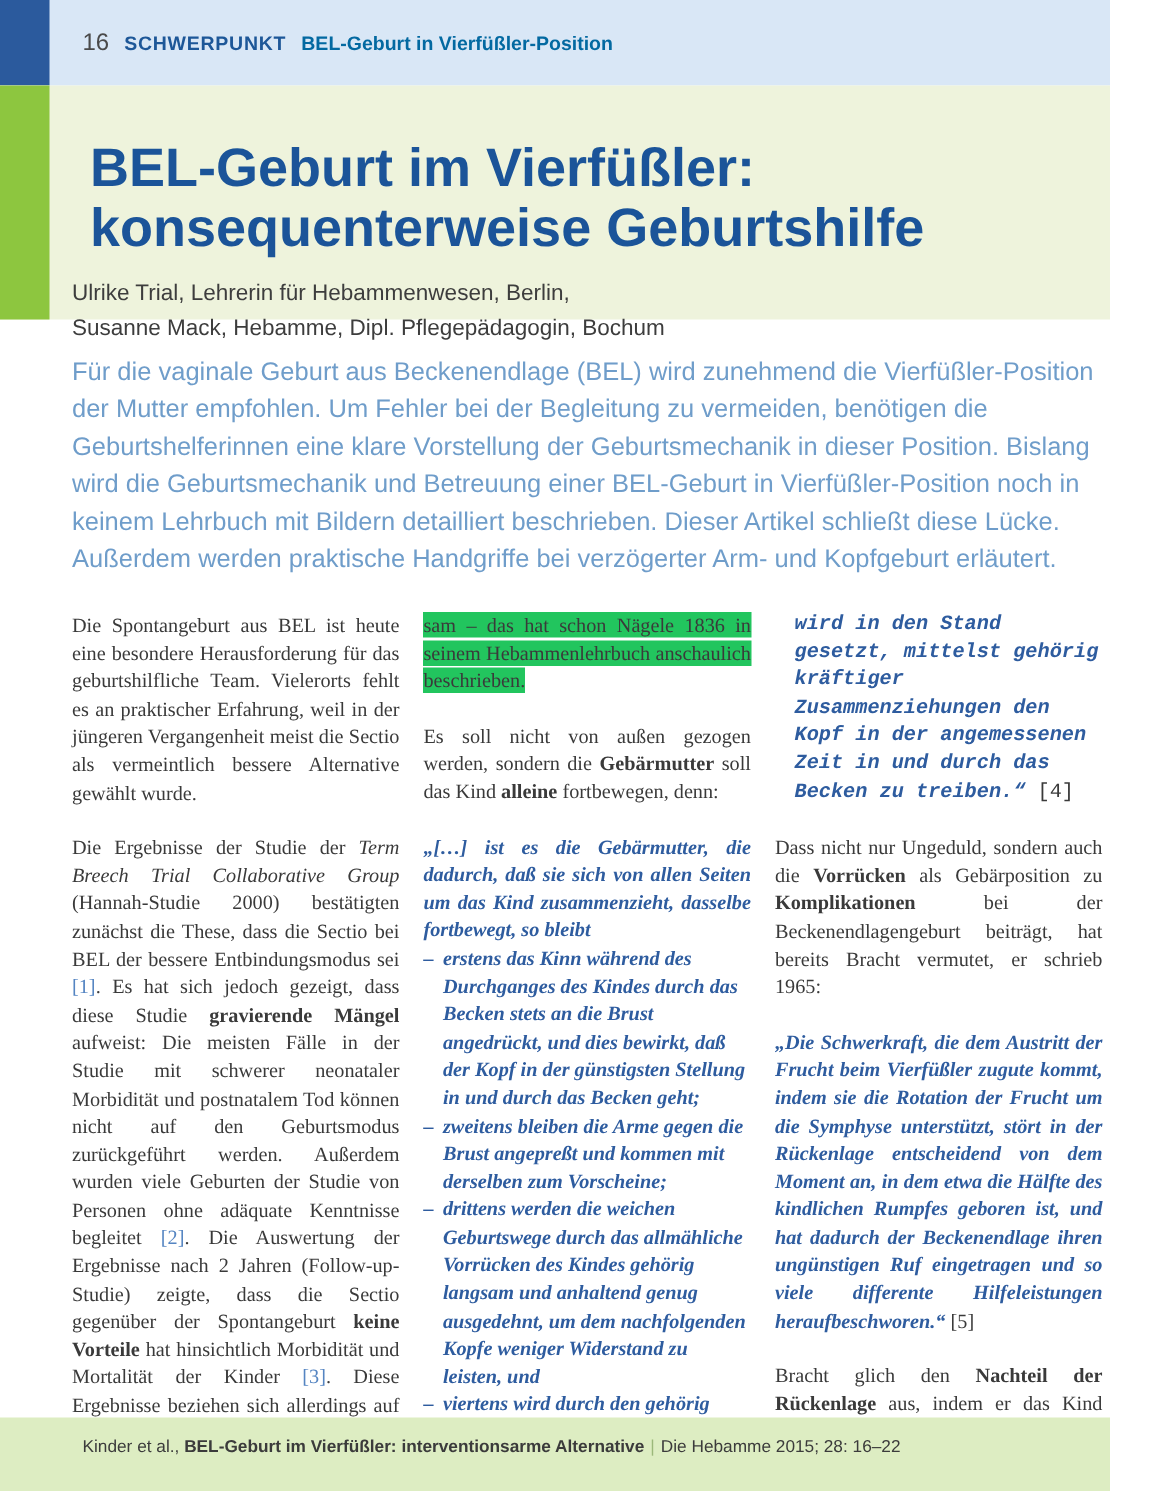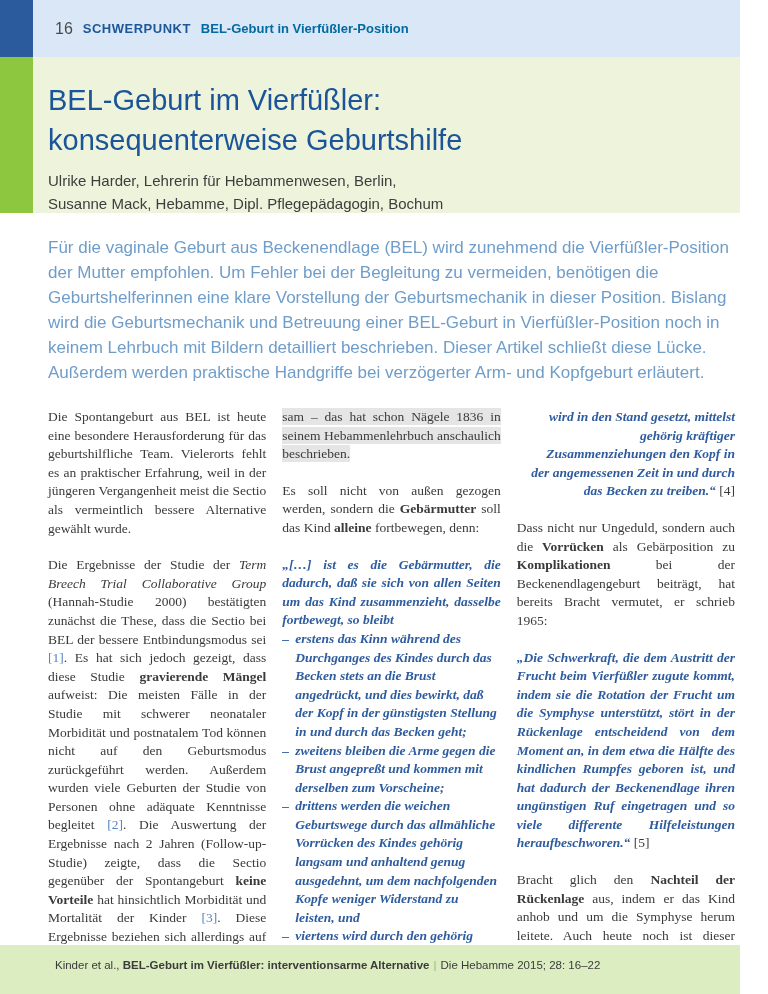--- a/index.html
+++ b/index.html
@@ -11,42 +11,42 @@
   .top-square{position:absolute;left:0;top:0;width:33px;height:57px;background:#2b5a9d;}
   .top-text{position:absolute;left:55px;top:0;height:57px;display:flex;align-items:center;gap:10px;}
   .pagenum{font-size:16px;color:#4a4a4a;font-weight:400;}
   .sectionlabel{font-size:13px;font-weight:700;letter-spacing:.5px;color:#1d5798;}
   .sectiontopic{font-size:13px;font-weight:700;color:#0369a1;}
 
   
   .title-band{position:absolute;left:0;top:57px;width:768px;height:156px;background:#eef3dc;}
   .title-bar{position:absolute;left:0;top:57px;width:33px;height:156px;background:#8dc63f;}
   .title-wrap{position:absolute;left:48px;top:80px;width:680px;}
-  .article-title{font-size:29px;line-height:40px;font-weight:400;color:#1b5499;margin:0;}
+  .article-title{font-size:36px;line-height:40px;font-weight:700;color:#1b5499;margin:12px;}
   .authors{margin-top:9px;font-size:15px;line-height:23px;color:#3d3d3d;}
 
   
   .abstract{position:absolute;left:48px;top:235px;width:688px;
             font-size:17px;line-height:25px;color:#6f9dca;font-weight:400;text-align:left;}
 
   
   .cols{position:absolute;left:48px;top:408px;width:687px;display:flex;gap:16px;}
   .col{flex:1;min-width:0;font-family:"Liberation Serif",serif;font-size:13.5px;
        line-height:18.6px;color:#3a3a3a;hyphens:auto;}
   .blk{margin:0 0 18px 0;}
   .p{text-align:justify;}
   .quote{text-align:justify;font-style:italic;font-weight:600;color:#2e5c9f;}
   .quote.tight{margin-bottom:0;}
   .li{font-style:italic;font-weight:600;color:#2e5c9f;padding-left:13px;position:relative;
       margin-bottom:0;text-align:left;}
   .li .dash{position:absolute;left:0;top:0;}
-  .licont{font-style:italic;font-weight:600;color:#2e5c9f;padding-left:13px;text-align:right;}
+  .licont{font-style:italic;font-weight:600;color:#2e5c9f;padding-left:13px;text-align:left;font-family:Liberation Mono, monospace;}
   .plain{font-style:normal;font-weight:400;color:#3a3a3a;}
   .ref{color:#5585c2;cursor:pointer;}
-  .hl{background:#e5e5e5;-webkit-box-decoration-break:clone;box-decoration-break:clone;padding:1px 0;}
+  .hl{background:#22c55e;-webkit-box-decoration-break:clone;box-decoration-break:clone;padding:1px 0;}
   .col b{font-weight:700;}
 
   
   .watermark{position:absolute;left:739px;top:266px;height:420px;width:20px;
              writing-mode:vertical-rl;transform:rotate(180deg);
              font-size:10px;color:#4d4d4d;letter-spacing:.2px;white-space:nowrap;}
 
   
   .footer-band{position:absolute;left:0;top:945px;width:768px;height:49px;background:#ddedc2;}
   .footer-text{position:absolute;left:55px;top:959px;font-size:11.5px;color:#3b3b3b;}
@@ -67,21 +67,21 @@
   </div>
 
   <div class="title-band"></div>
   <div class="title-bar"></div>
   <div class="title-wrap">
     <h1 class="article-title">
       <span>BEL-Geburt im Vierfüßler:</span><br>
       <span>konsequenterweise Geburtshilfe</span>
     </h1>
     <div class="authors">
-      <span>Ulrike Harder, Lehrerin für Hebammenwesen, Berlin,</span><br>
+      <span>Ulrike Trial, Lehrerin für Hebammenwesen, Berlin,</span><br>
       <span>Susanne Mack, Hebamme, Dipl. Pflegepädagogin, Bochum</span>
     </div>
   </div>
 
   <div class="abstract">Für die vaginale Geburt aus Beckenendlage (BEL) wird zunehmend die Vierfüßler-Position der Mutter empfohlen. Um Fehler bei der Begleitung zu vermeiden, benötigen die Geburtshelferinnen eine klare Vorstellung der Geburtsmechanik in dieser Position. Bislang wird die Geburtsmechanik und Betreuung einer BEL-Geburt in Vierfüßler-Position noch in keinem Lehrbuch mit Bildern detailliert beschrieben. Dieser Artikel schließt diese Lücke. Außerdem werden praktische Handgriffe bei verzögerter Arm- und Kopfgeburt erläutert.</div>
 
   <div class="cols">
     <div class="col">
         <div class="blk p">Die Spontangeburt aus BEL ist heute eine besondere Herausforderung für das geburtshilfliche Team. Vielerorts fehlt es an praktischer Erfahrung, weil in der jüngeren Vergangenheit meist die Sectio als vermeintlich bessere Alternative gewählt wurde.</div>
         <div class="blk p">Die Ergebnisse der Studie der <i>Term Breech Trial Collaborative Group</i> (Hannah-Studie 2000) bestätigten zunächst die These, dass die Sectio bei BEL der bessere Entbindungsmodus sei <span class="ref">[1]</span>. Es hat sich jedoch gezeigt, dass diese Studie <b>gravierende Mängel</b> aufweist: Die meisten Fälle in der Studie mit schwerer neonataler Morbidität und postnatalem Tod können nicht auf den Geburtsmodus zurückgeführt werden. Außerdem wurden viele Geburten der Studie von Personen ohne adäquate Kenntnisse begleitet <span class="ref">[2]</span>. Die Auswertung der Ergebnisse nach 2 Jahren (Follow-up-Studie) zeigte, dass die Sectio gegenüber der Spontangeburt <b>keine Vorteile</b> hat hinsichtlich Morbidität und Mortalität der Kinder <span class="ref">[3]</span>. Diese Ergebnisse beziehen sich allerdings auf zeitgerecht entwickelte Kinder am Termin (≥ 37 + 0 SSW). Ob eine primäre Sectio bei BEL Vorteile für ein Frühgeborenes hat, ist unklar .</div>

